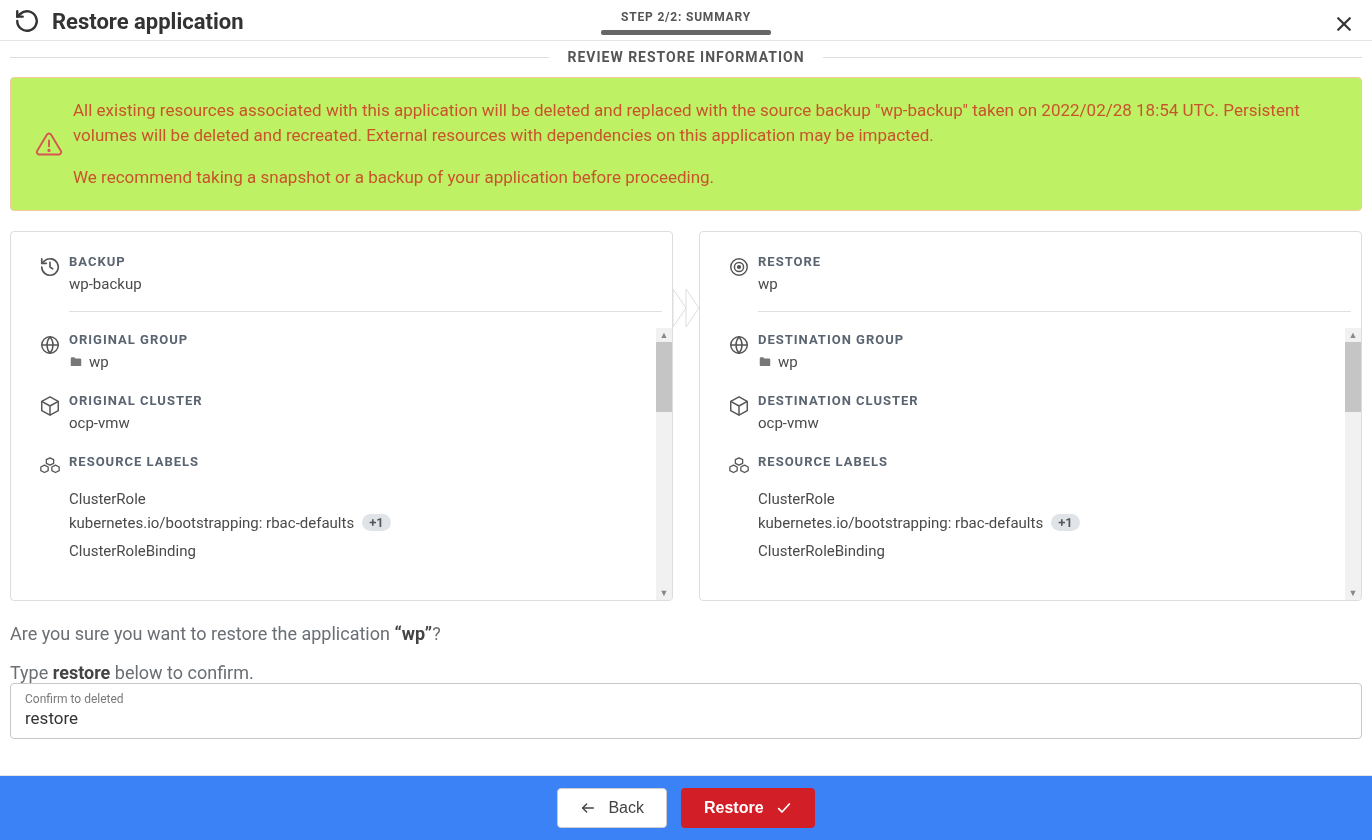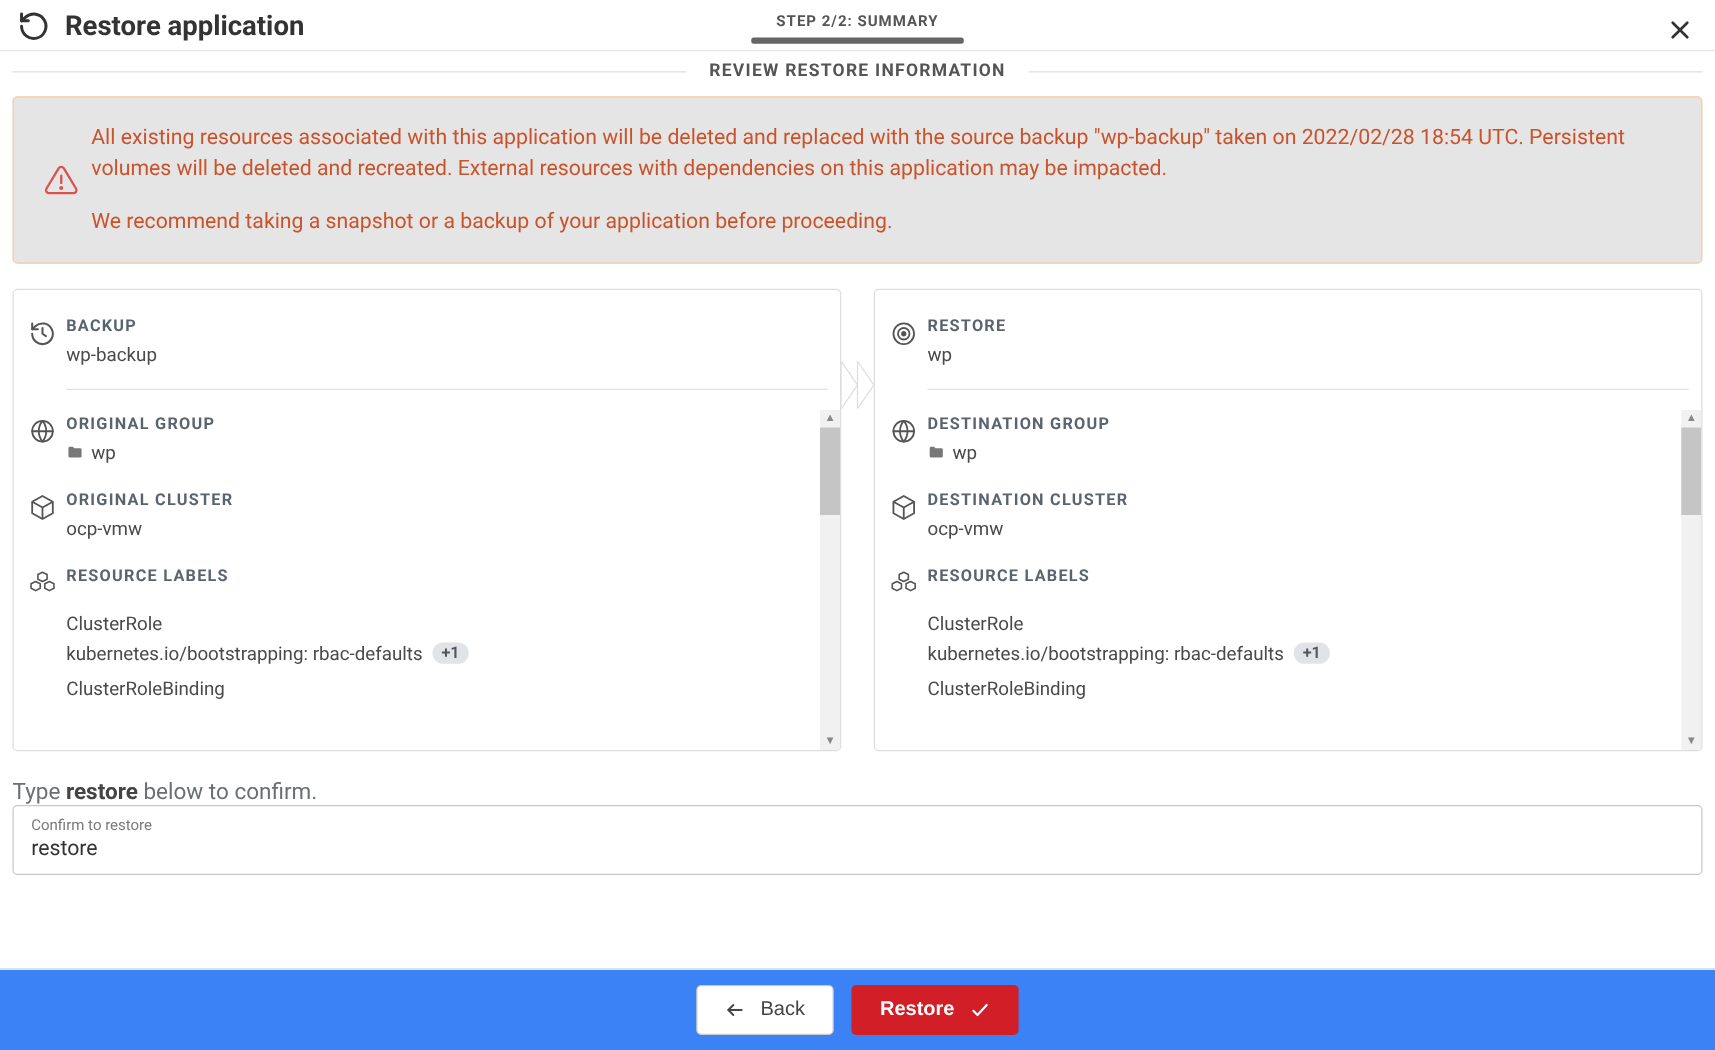--- a/index.html
+++ b/index.html
@@ -60,21 +60,21 @@
   .section-title-bar .text {
     padding: 0 18px;
     font-size: 14px;
     font-weight: 700;
     letter-spacing: 1px;
     color: #555;
   }
   .alert {
     margin: 0 10px;
     border: 1px solid #f3c9a1;
-    background: #e5e5e5;
+    background: #bef264;
     border-radius: 4px;
     padding: 20px 24px 20px 62px;
     position: relative;
   }
   .alert .alert-icon {
     position: absolute;
     left: 24px;
     top: 50%;
     transform: translateY(-50%);
     color: #d9534f;
@@ -87,21 +87,21 @@
     padding: 20px 10px 10px 10px;
     position: relative;
   }
   .panel {
     flex: 1;
     border: 1px solid #ddd;
     border-radius: 4px;
     position: relative;
     height: 370px;
     overflow: hidden;
-    padding: 16px 10px 16px 12px;
+    padding: 16px 10px 16px 28px;
   }
   .panel-inner {
     height: 100%;
   }
   .row {
     display: flex;
     align-items: flex-start;
     padding: 6px 0;
   }
   .row-icon {
@@ -407,25 +407,28 @@
     <div class="scrollbar">
       <div class="arrow">▲</div>
       <div class="thumb"></div>
       <div class="track-gap"></div>
       <div class="arrow">▼</div>
     </div>
   </div>
 </div>
 
 <div class="confirm-area">
+  <p class="confirm-q">
+    <span>Are you sure you want to restore the application </span><span class="bold">“wp”</span><span>?</span>
+  </p>
   <p class="confirm-instr">
     <span>Type </span><span class="bold">restore</span><span> below to confirm.</span>
   </p>
   <div class="input-box">
-    <div class="input-label">Confirm to restore</div>
+    <div class="input-label">Confirm to deleted</div>
     <input class="input-val" type="text" value="restore" style="">
   </div>
 </div>
 
 <div class="footer">
   <button class="btn btn-back">
     <span>
       <svg width="16" height="16" viewBox="0 0 24 24" fill="none" stroke="#444" stroke-width="2.2" stroke-linecap="round" stroke-linejoin="round">
           <line x1="20" y1="12" x2="4" y2="12"></line>
           <polyline points="10 18 4 12 10 6"></polyline>

